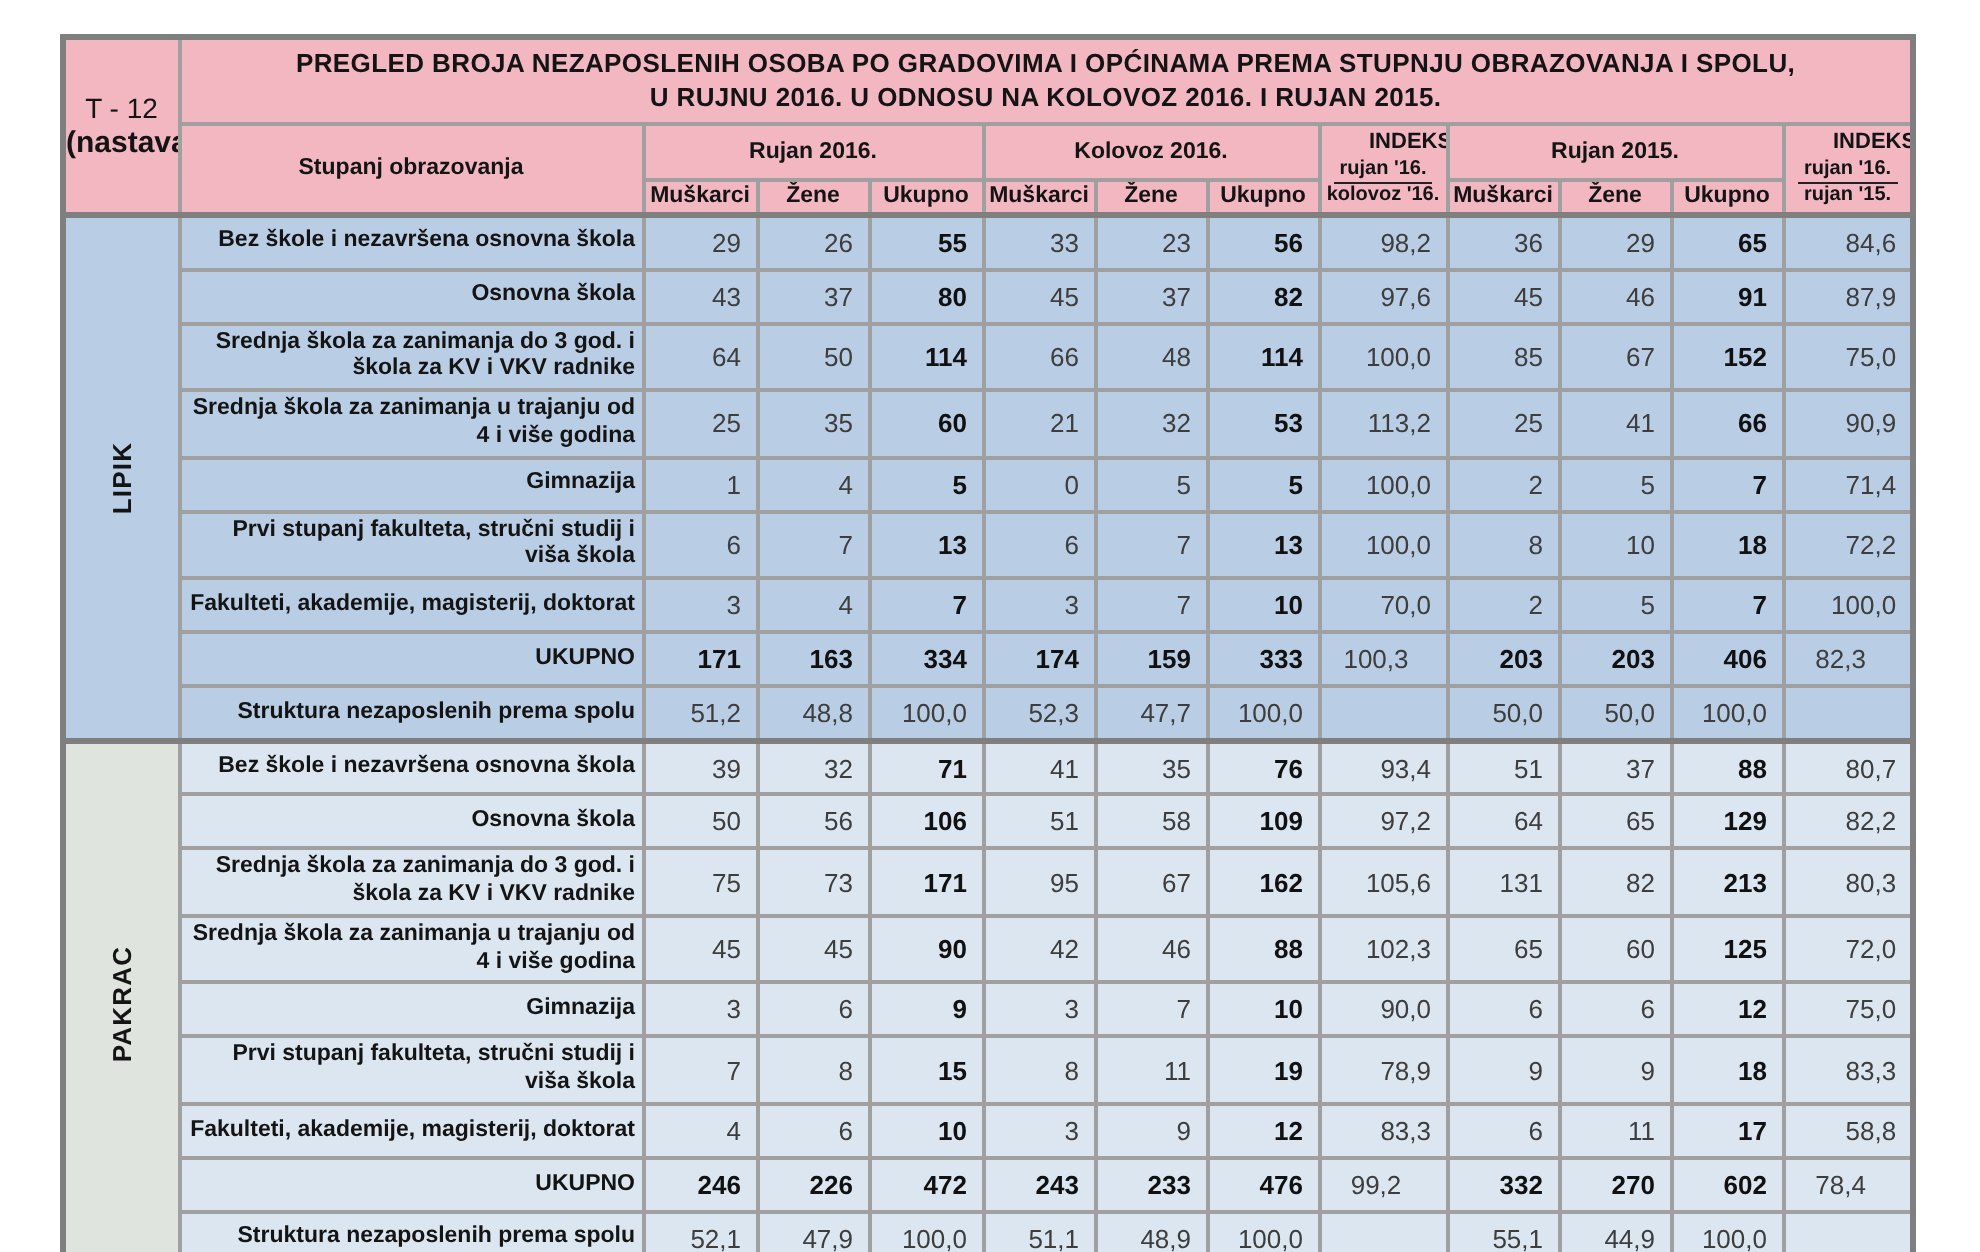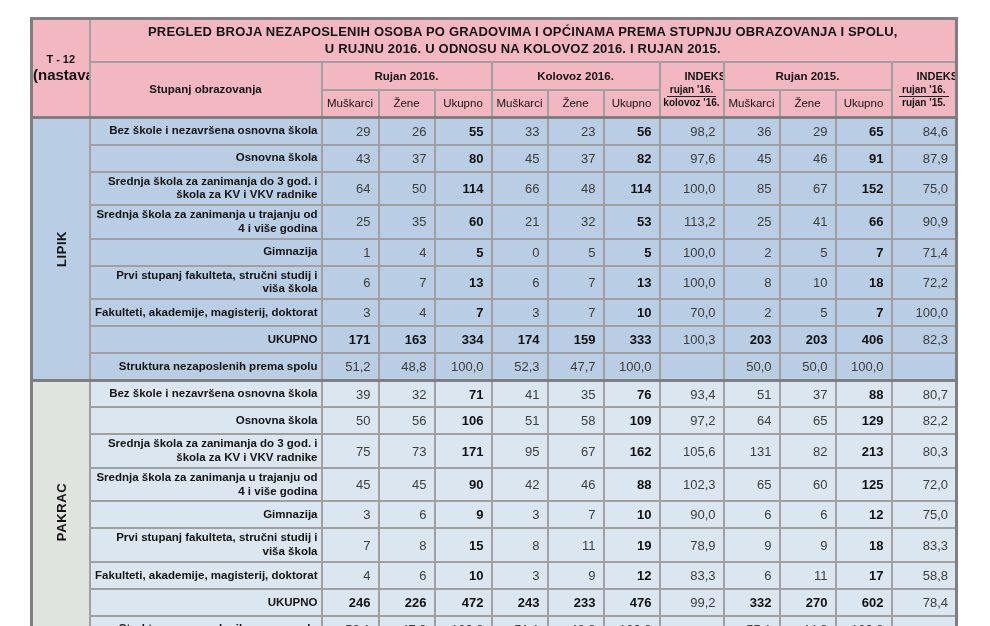--- a/index.html
+++ b/index.html
@@ -20,38 +20,38 @@
     position:absolute;left:30px;top:17px;width:925px;
     border-collapse:collapse;table-layout:fixed;
     border:3px solid var(--grid-heavy);
   }
   td,th{border:2px solid var(--grid);vertical-align:middle;overflow:hidden;}
   
   thead th{background:var(--header-pink);color:var(--ink);}
   tr.title-row th{height:43px;}
   th.title{font-size:13px;font-weight:bold;line-height:1.35;letter-spacing:0.2px;padding:2px 6px;}
   th.corner{text-align:center;}
-  .tag{font-size:11px;font-weight:bold;}
+  .tag{font-size:14px;font-weight:normal;}
   .tagnote{font-size:15px;font-weight:bold;margin-top:1px;}
   tr.group-row th{height:28px;font-size:11.5px;font-weight:bold;text-align:center;}
-  tr.gender-row th{height:28px;font-size:11.5px;font-weight:normal;text-align:center;}
+  tr.gender-row th{height:18px;font-size:11.5px;font-weight:bold;text-align:center;}
   th.stub{font-size:12px;font-weight:bold;text-align:center;}
   th.indeks{padding:1px 2px;text-align:center;line-height:1.15;}
   .idx-label{font-size:11px;font-weight:bold;padding-left:22px;}
   .idx-top{display:inline-block;font-size:10px;font-weight:bold;border-bottom:1.5px solid #222;padding:0 3px 1px 3px;}
   .idx-bottom{font-size:10px;font-weight:bold;}
   
   tbody tr{height:27px;}
   tbody td{font-size:13px;color:var(--num-gray);}
   td.rowlabel{font-size:11.5px;font-weight:bold;color:var(--ink);text-align:right;padding:2px 3px 2px 4px;line-height:1.2;}
   td.num{text-align:right;padding-right:7px;}
   
   tr.data td.c2, tr.data td.c5, tr.data td.c9{font-weight:bold;color:#111;}
   tr.total td.num{font-weight:bold;color:#111;}
-  tr.total td.c6, tr.total td.c10{font-weight:normal;color:var(--num-gray);}
+  tr.total td.c6, tr.total td.c10{font-weight:normal;color:var(--num-gray);text-align:center;}
   tr.struktura td.num{font-weight:normal;color:var(--num-gray);}
   
   tr.s0 td{background:var(--lipik-blue);}
   tr.s0 th.band{background:var(--lipik-blue);}
   tr.s1 td{background:var(--pakrac-blue);}
   tr.s1 th.band{background:var(--pakrac-band);}
   
   tr.sec-first td, tr.sec-first th{border-top:3px solid var(--grid-heavy);}
   th.band{position:relative;}
   .vertical{

